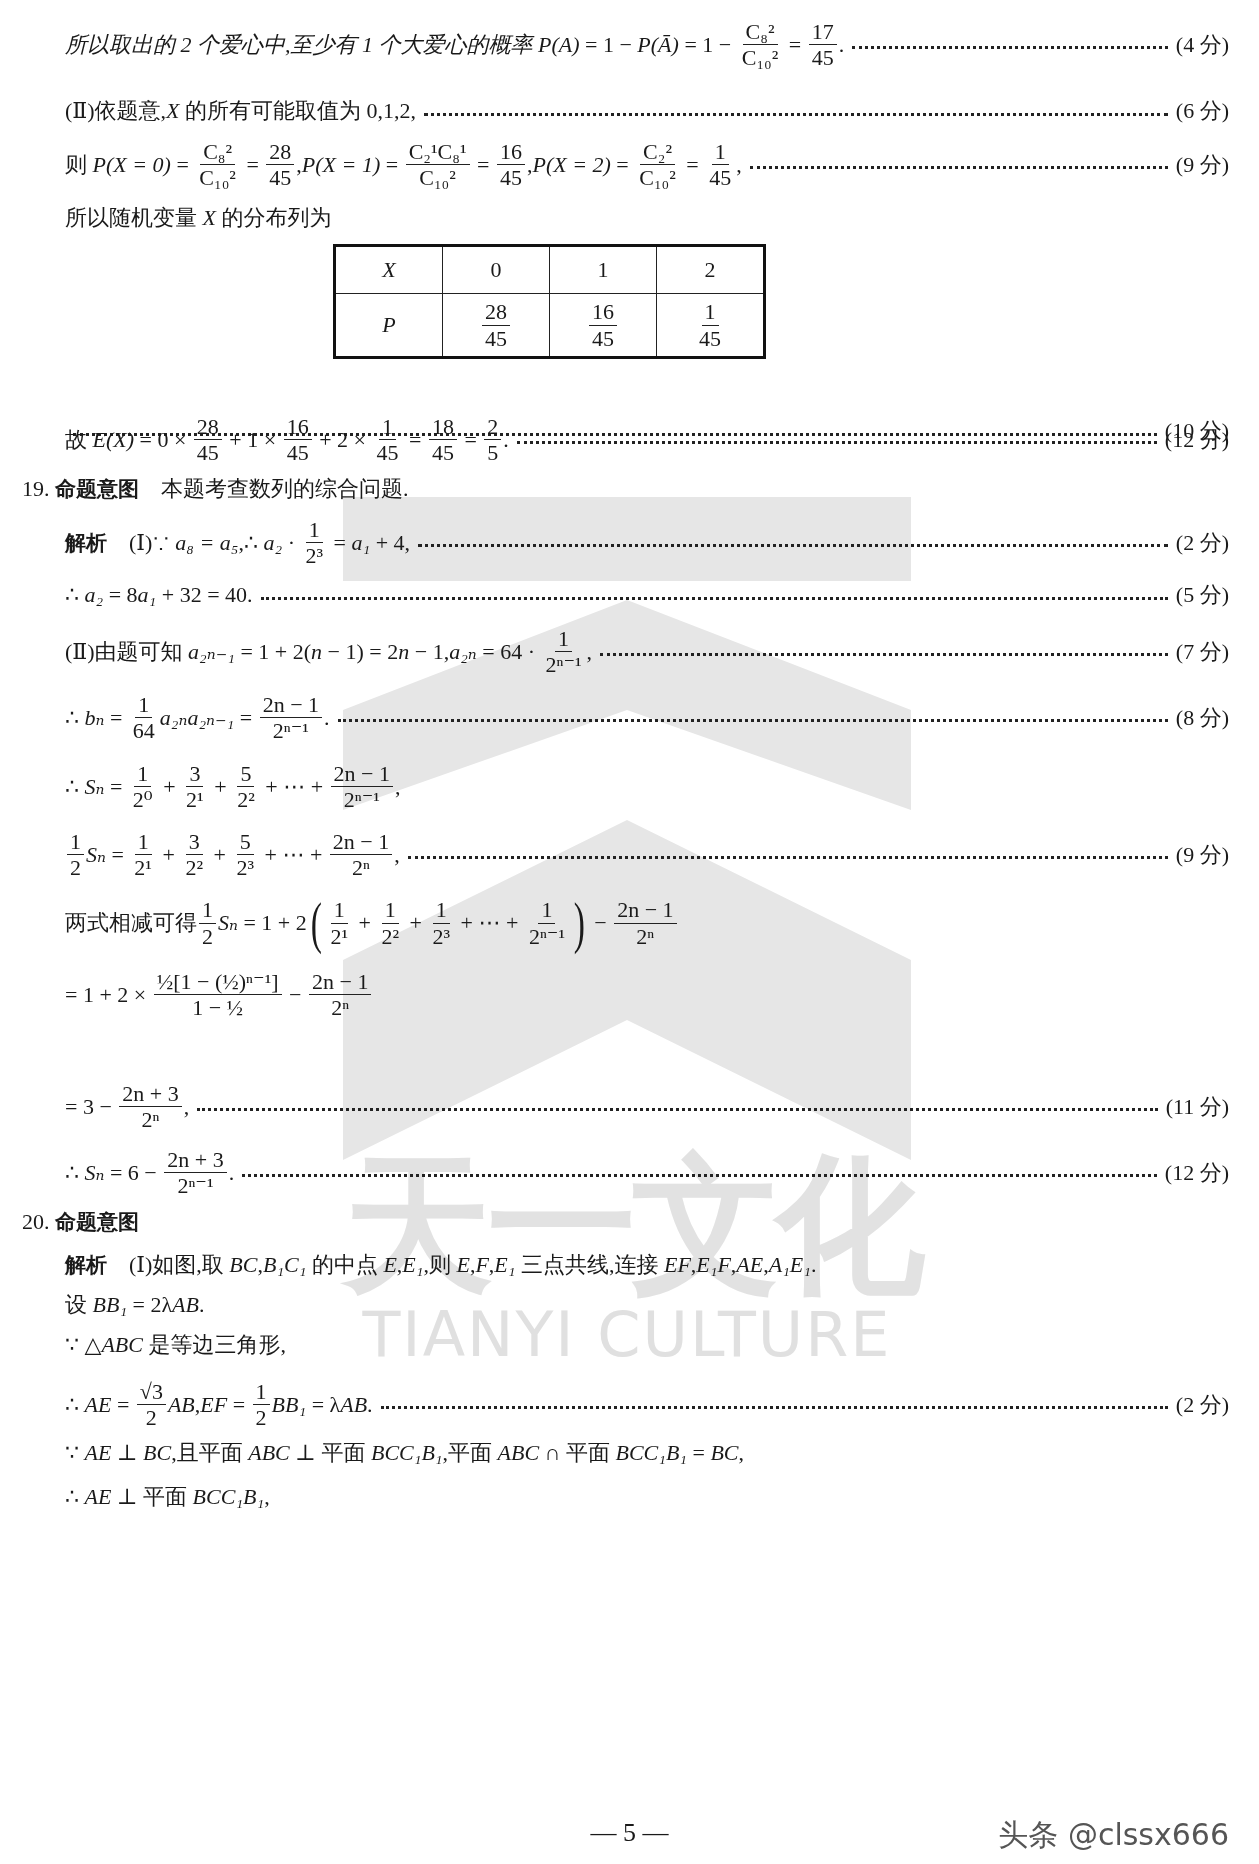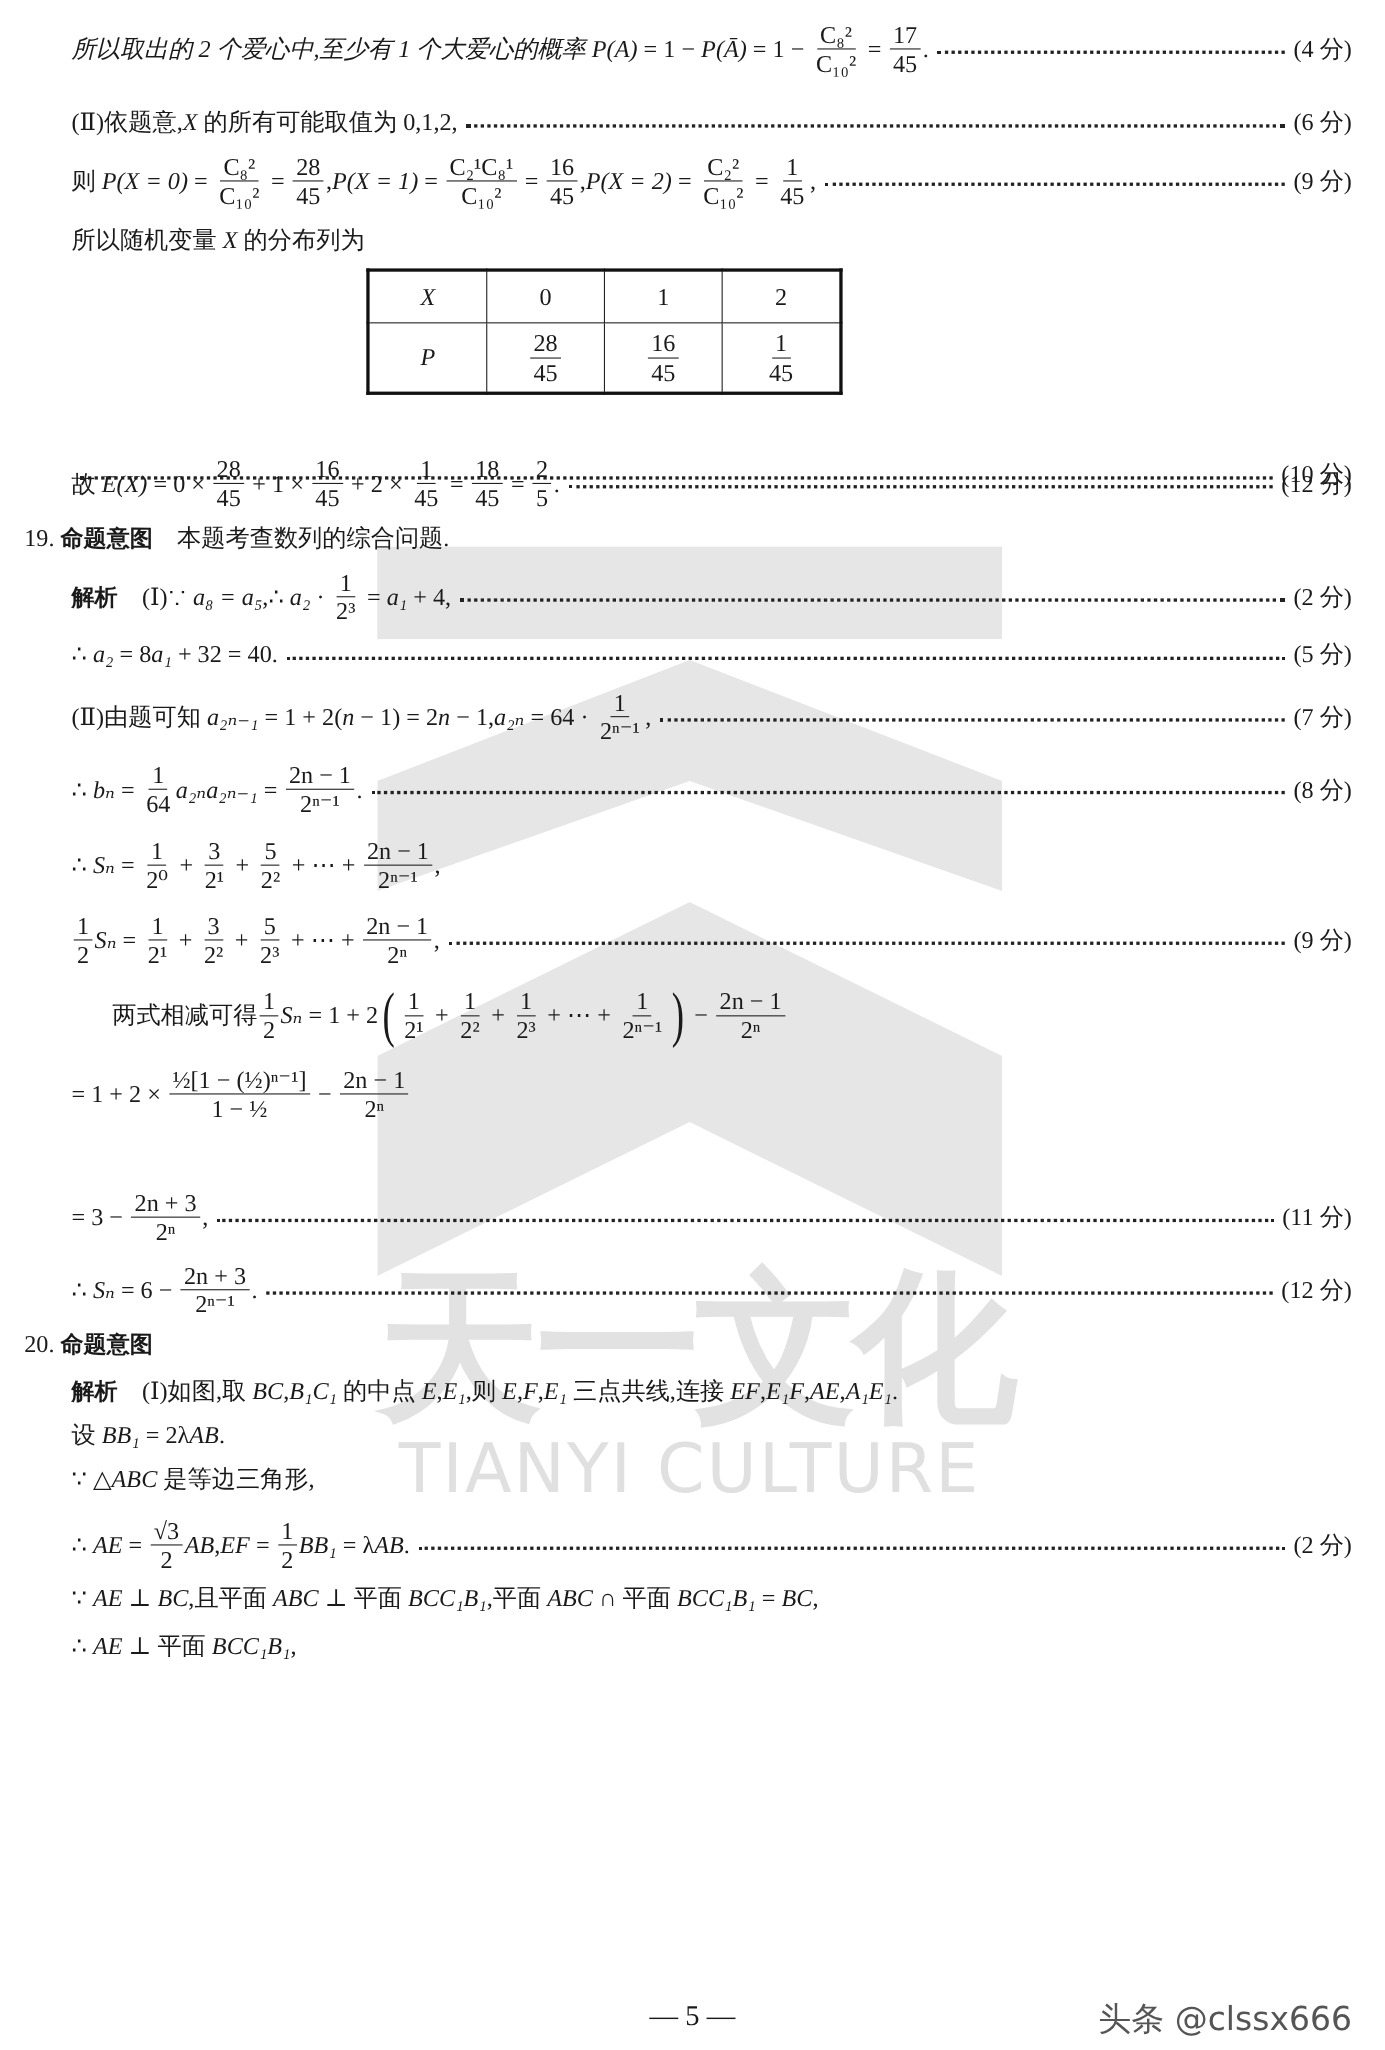--- a/index.html
+++ b/index.html
@@ -303,21 +303,21 @@
         <span style="white-space: pre;"> + ⋯ + </span>
         <span class="frac">
           <span class="num">2n − 1</span>
           <span class="den">2ⁿ</span>
         </span>
         <span style="white-space: pre;">,</span>
       </span>
       <span class="leader"></span>
       <span class="score">(9 分)</span>
     </div>
-    <div class="line" style="top: 895px; margin-left: 37px;">
+    <div class="line" style="top: 895px;">
       <span class="content">
         <span style="white-space: pre;">两式相减可得</span>
         <span class="frac">
           <span class="num">1</span>
           <span class="den">2</span>
         </span>
         <span class="it">Sₙ</span>
         <span style="white-space: pre;"> = 1 + 2</span>
         <span class="big-paren">(</span>
         <span class="frac">

